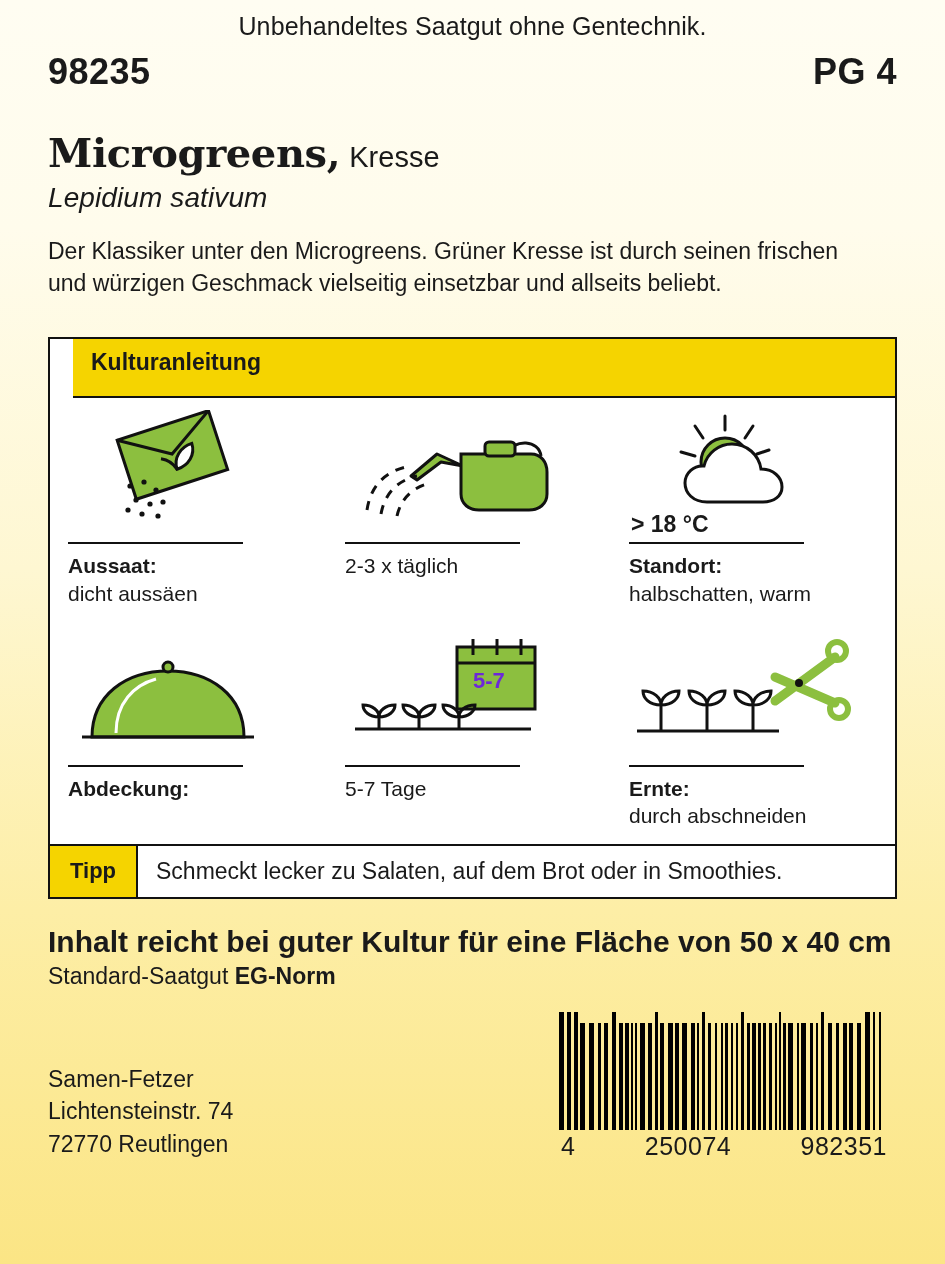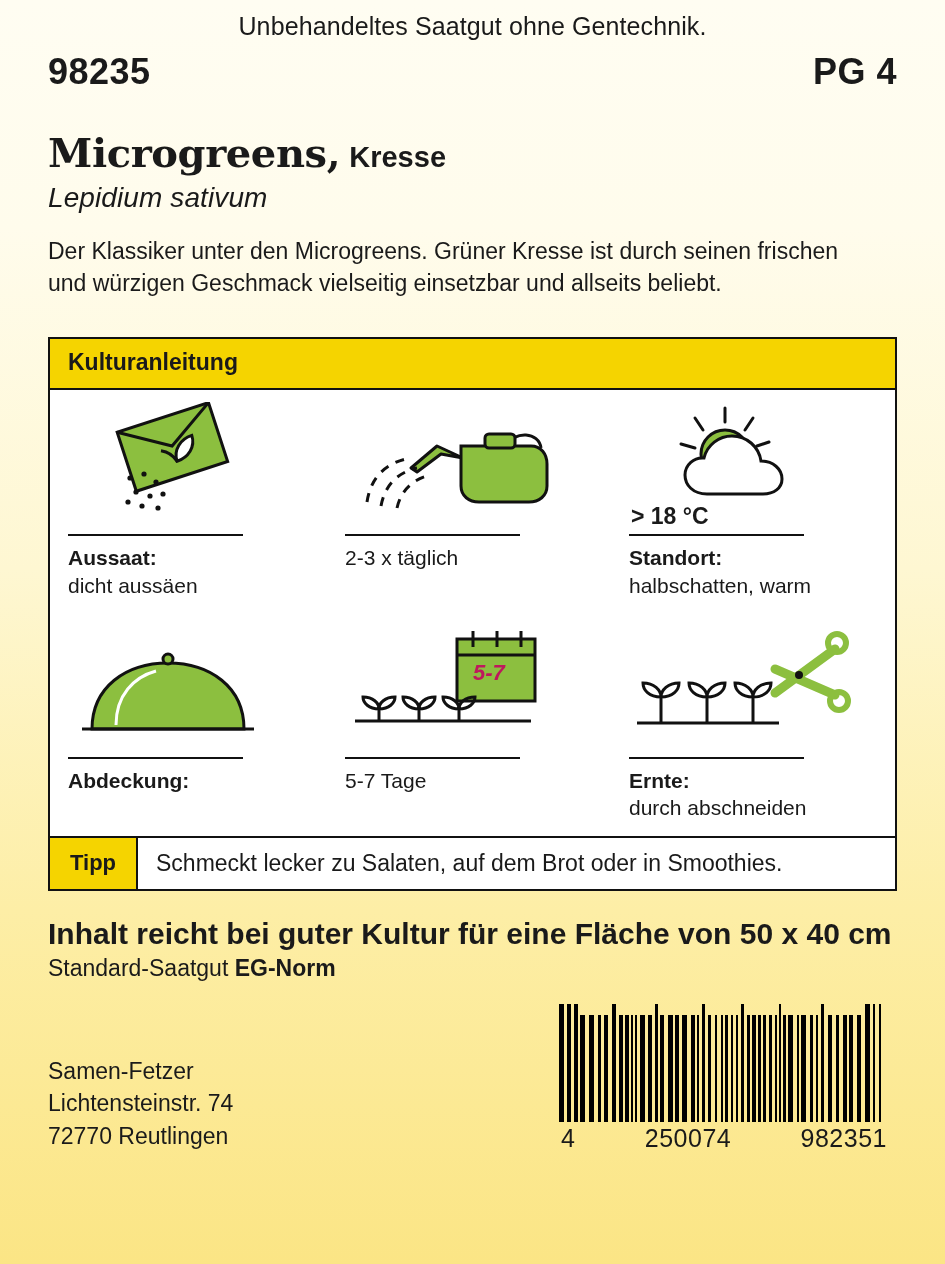--- a/index.html
+++ b/index.html
@@ -51,21 +51,21 @@
     gap: 0px;
   }
   .title-main {
     font-family: "DejaVu Serif", serif;
     font-size: 40px;
     font-weight: bold;
     letter-spacing: -0.4px;
   }
   .title-sub {
     font-size: 29px;
-    font-weight: bold;
+    font-weight: normal;
     margin-left: 9px;
   }
   .latin {
     font-size: 28px;
     font-style: italic;
     margin-top: 6px;
     letter-spacing: 0.1px;
   }
   .desc {
     margin-top: 22px;
@@ -76,23 +76,24 @@
 
   
   .culture {
     margin-top: 38px;
     border: 2px solid #111;
     background: #fff;
   }
   .culture-head {
     background: #f5d400;
     border-bottom: 2px solid #111;
-    padding: 10px 18px 12px 18px;
+    padding: 10px 18px 20px 18px;
     font-size: 23px;
     font-weight: bold;
+    margin-left: 23px;
   }
   .grid {
     display: grid;
     grid-template-columns: 1fr 1fr 1fr;
   }
   .cell {
     padding: 12px 16px 14px 18px;
     box-sizing: border-box;
   }
   .cell .icon-area {
@@ -299,21 +300,21 @@
             <line x1="128" y1="6" x2="128" y2="22" stroke="#111" stroke-width="3"></line>
             <line x1="152" y1="6" x2="152" y2="22" stroke="#111" stroke-width="3"></line>
             <line x1="176" y1="6" x2="176" y2="22" stroke="#111" stroke-width="3"></line>
             <g fill="none" stroke="#111" stroke-width="3">
               <path d="M34 96 v-12 M34 84 c-10 0 -16 -6 -16 -12 c10 0 16 6 16 12 z M34 84 c10 0 16 -6 16 -12 c-10 0 -16 6 -16 12 z"></path>
               <path d="M74 96 v-12 M74 84 c-10 0 -16 -6 -16 -12 c10 0 16 6 16 12 z M74 84 c10 0 16 -6 16 -12 c-10 0 -16 6 -16 12 z"></path>
               <path d="M114 96 v-12 M114 84 c-10 0 -16 -6 -16 -12 c10 0 16 6 16 12 z M114 84 c10 0 16 -6 16 -12 c-10 0 -16 6 -16 12 z"></path>
             </g>
             <line x1="10" y1="96" x2="186" y2="96" stroke="#111" stroke-width="3"></line>
           </svg>
-          <div style="position:absolute; left:128px; top:35px; font-size:22px; font-weight:bold; color:#be185d;font-style:italic;">5-7</div>
+          <div style="position:absolute; left:128px; top:35px; font-size:22px; font-weight:bold; color:#6d28d9;">5-7</div>
         </div>
         <div class="rule"></div>
         <div class="val">5-7 Tage</div>
       </div>
 
       <div class="cell">
         <div class="icon-area">
           <svg width="250" height="132" viewBox="0 0 250 132">
             <g fill="none" stroke="#111" stroke-width="3">
               <path d="M32 98 v-26 M32 72 c-12 0 -18 -7 -18 -14 c11 0 18 7 18 14 z M32 72 c12 0 18 -7 18 -14 c-11 0 -18 7 -18 14 z"></path>

